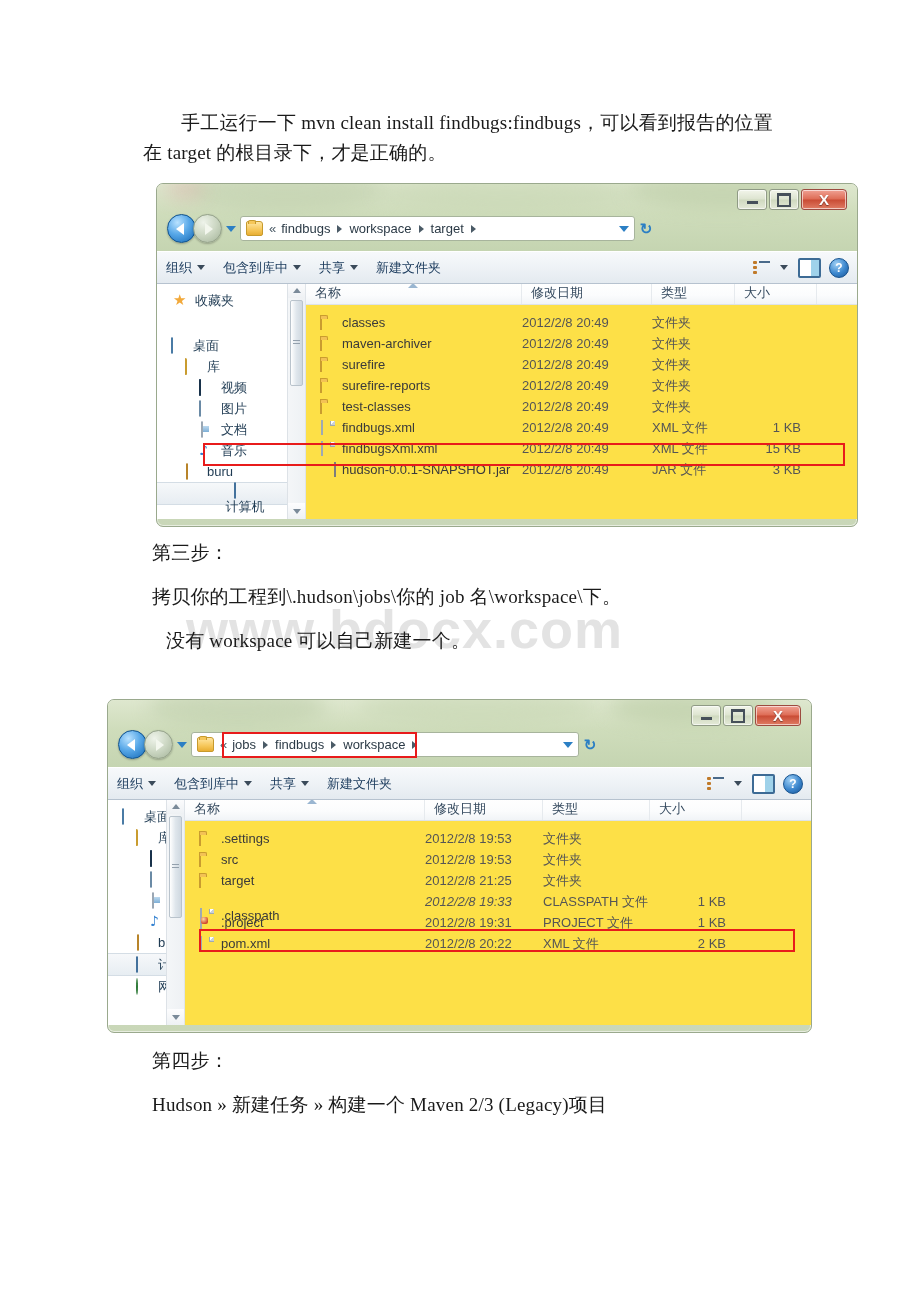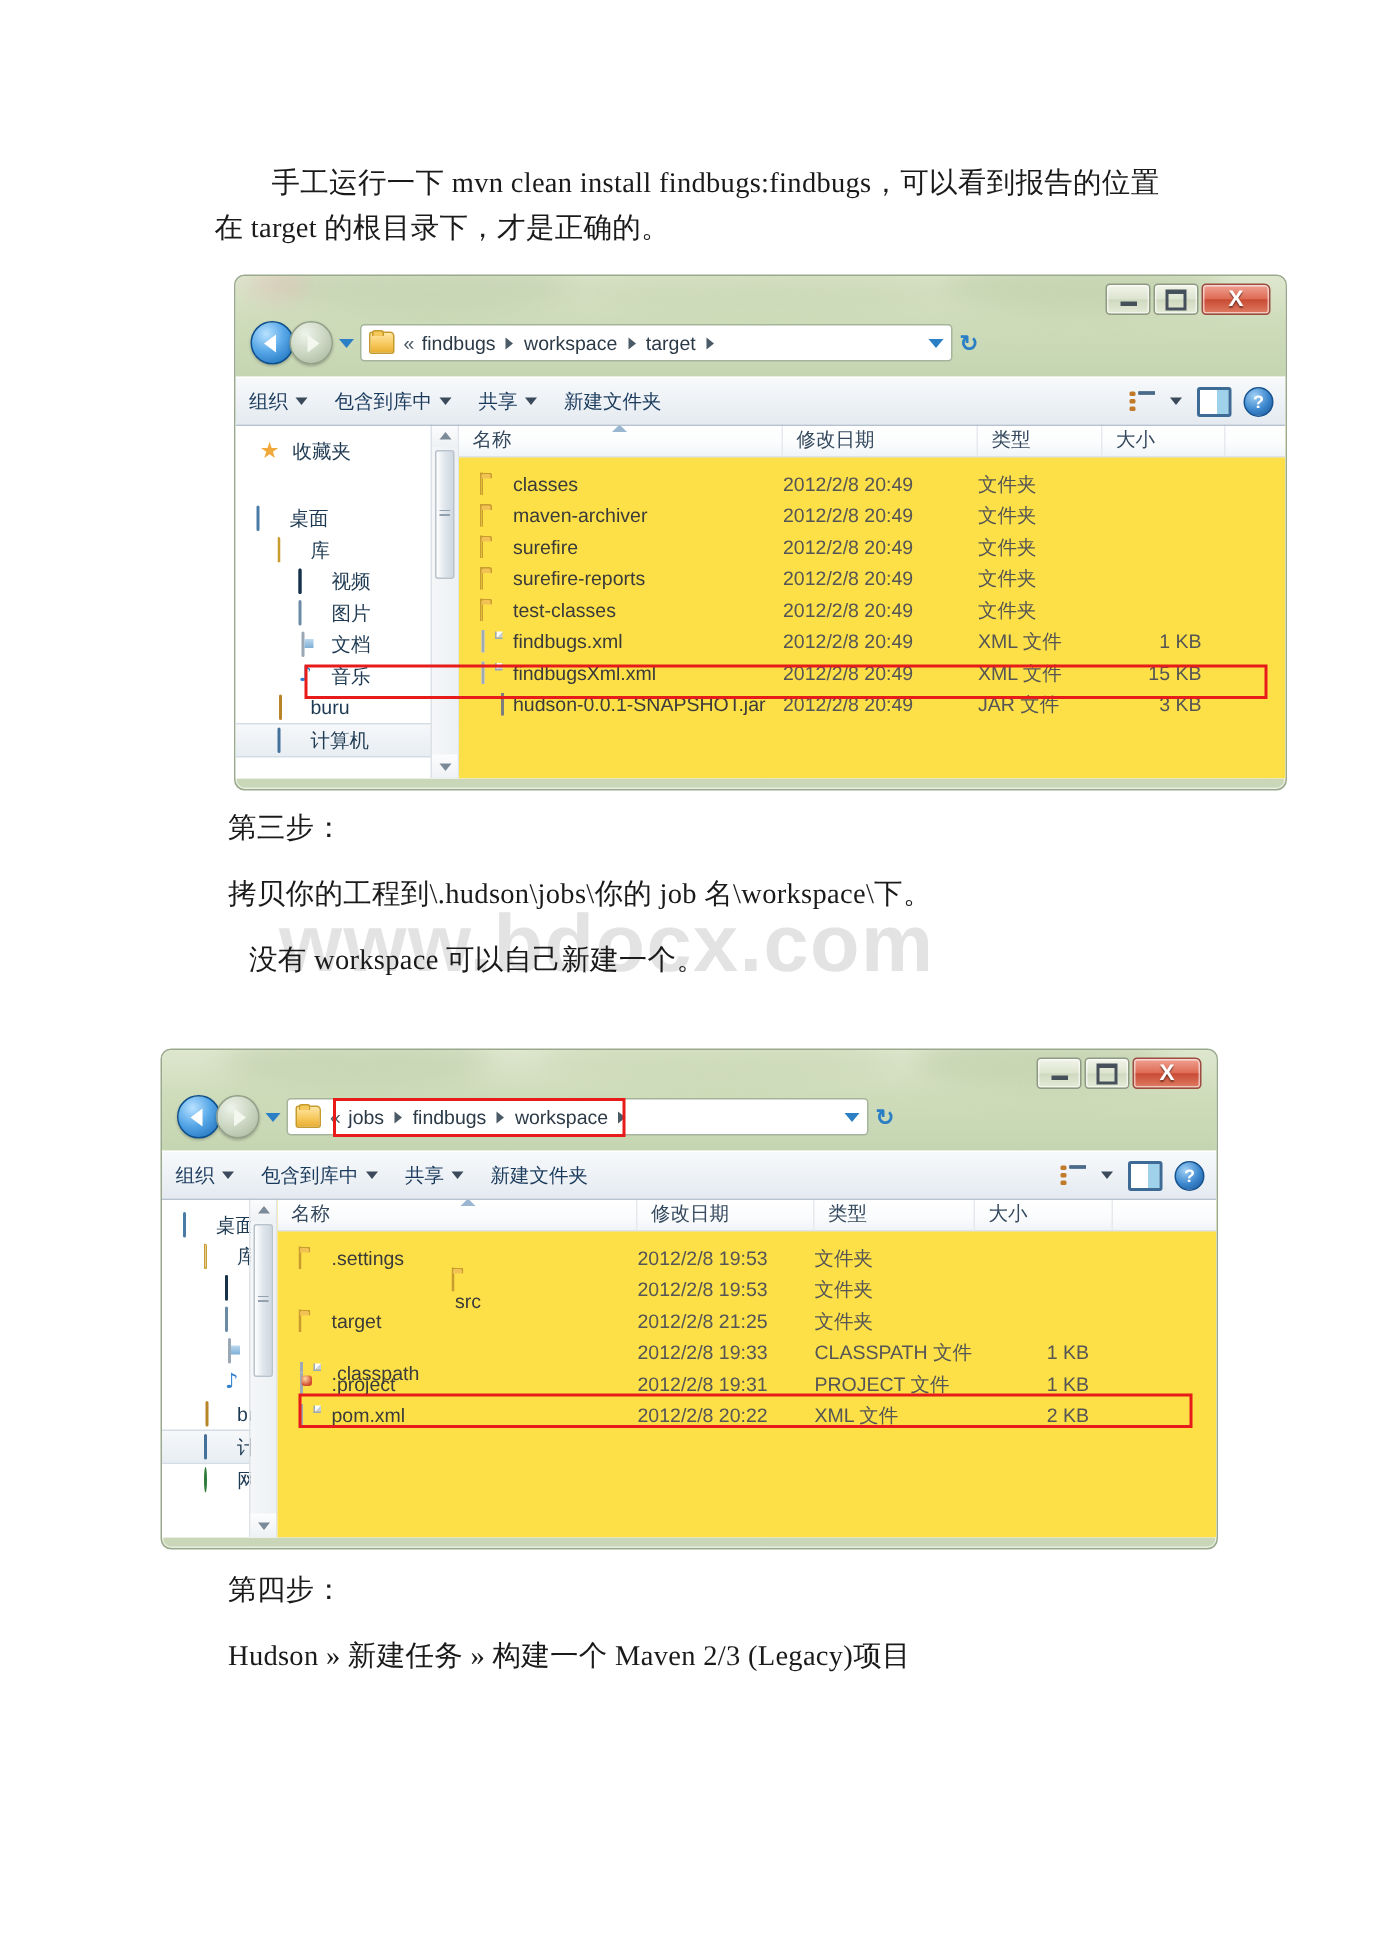--- a/index.html
+++ b/index.html
@@ -518,21 +518,21 @@
           <span>文档</span>
         </div>
         <div class="np-item" style="padding-left:42px;">
           <span class="np-ico ico-music">♪</span>
           <span>音乐</span>
         </div>
         <div class="np-item" style="padding-left:28px;">
           <span class="np-ico"><i class="ico-user"></i></span>
           <span>buru</span>
         </div>
-        <div class="np-item sel" style="padding-left:28px;">
+        <div class="np-item sel" style="padding-left:28px;flex-direction:column;">
           <span class="np-ico"><i class="ico-pc"></i></span>
           <span>计算机</span>
         </div>
       </div>
 
       <div class="np-scroll">
         <div class="sb-btn">
             <i class="sb-up"></i>
           </div>
         <div class="np-thumb" style="top:18px;height:84px;">
@@ -784,21 +784,21 @@
         <div class="frow">
           <div class="fcell fname" style="width:240px;">
               <span class="f-ico"><i class="f-folder"></i></span>
               <span>.settings</span>
             </div>
           <div class="fcell fdate" style="width:118px;">2012/2/8 19:53</div>
           <div class="fcell ftype" style="width:107px;">文件夹</div>
           <div class="fcell fsize" style="width:92px;"></div>
         </div>
         <div class="frow">
-          <div class="fcell fname" style="width:240px;flex-direction:column;">
+          <div class="fcell fname" style="width:240px;">
               <span class="f-ico"><i class="f-folder"></i></span>
               <span>src</span>
             </div>
           <div class="fcell fdate" style="width:118px;">2012/2/8 19:53</div>
           <div class="fcell ftype" style="width:107px;">文件夹</div>
           <div class="fcell fsize" style="width:92px;"></div>
         </div>
         <div class="frow">
           <div class="fcell fname" style="width:240px;">
               <span class="f-ico"><i class="f-folder"></i></span>
@@ -806,21 +806,21 @@
             </div>
           <div class="fcell fdate" style="width:118px;">2012/2/8 21:25</div>
           <div class="fcell ftype" style="width:107px;">文件夹</div>
           <div class="fcell fsize" style="width:92px;"></div>
         </div>
         <div class="frow">
           <div class="fcell fname" style="width:240px;margin-top:28px;">
               <span class="f-ico"><i class="f-file" style="box-shadow:none;"></i></span>
               <span>.classpath</span>
             </div>
-          <div class="fcell fdate" style="width:118px;">2012/2/8 19:33</div>
+          <div class="fcell fdate" style="width:118px;font-style:italic;">2012/2/8 19:33</div>
           <div class="fcell ftype" style="width:107px;">CLASSPATH 文件</div>
           <div class="fcell fsize" style="width:92px;">1 KB</div>
         </div>
         <div class="frow">
           <div class="fcell fname" style="width:240px;">
               <span class="f-ico"><i class="f-prj"></i></span>
               <span>.project</span>
             </div>
           <div class="fcell fdate" style="width:118px;">2012/2/8 19:31</div>
           <div class="fcell ftype" style="width:107px;">PROJECT 文件</div>

